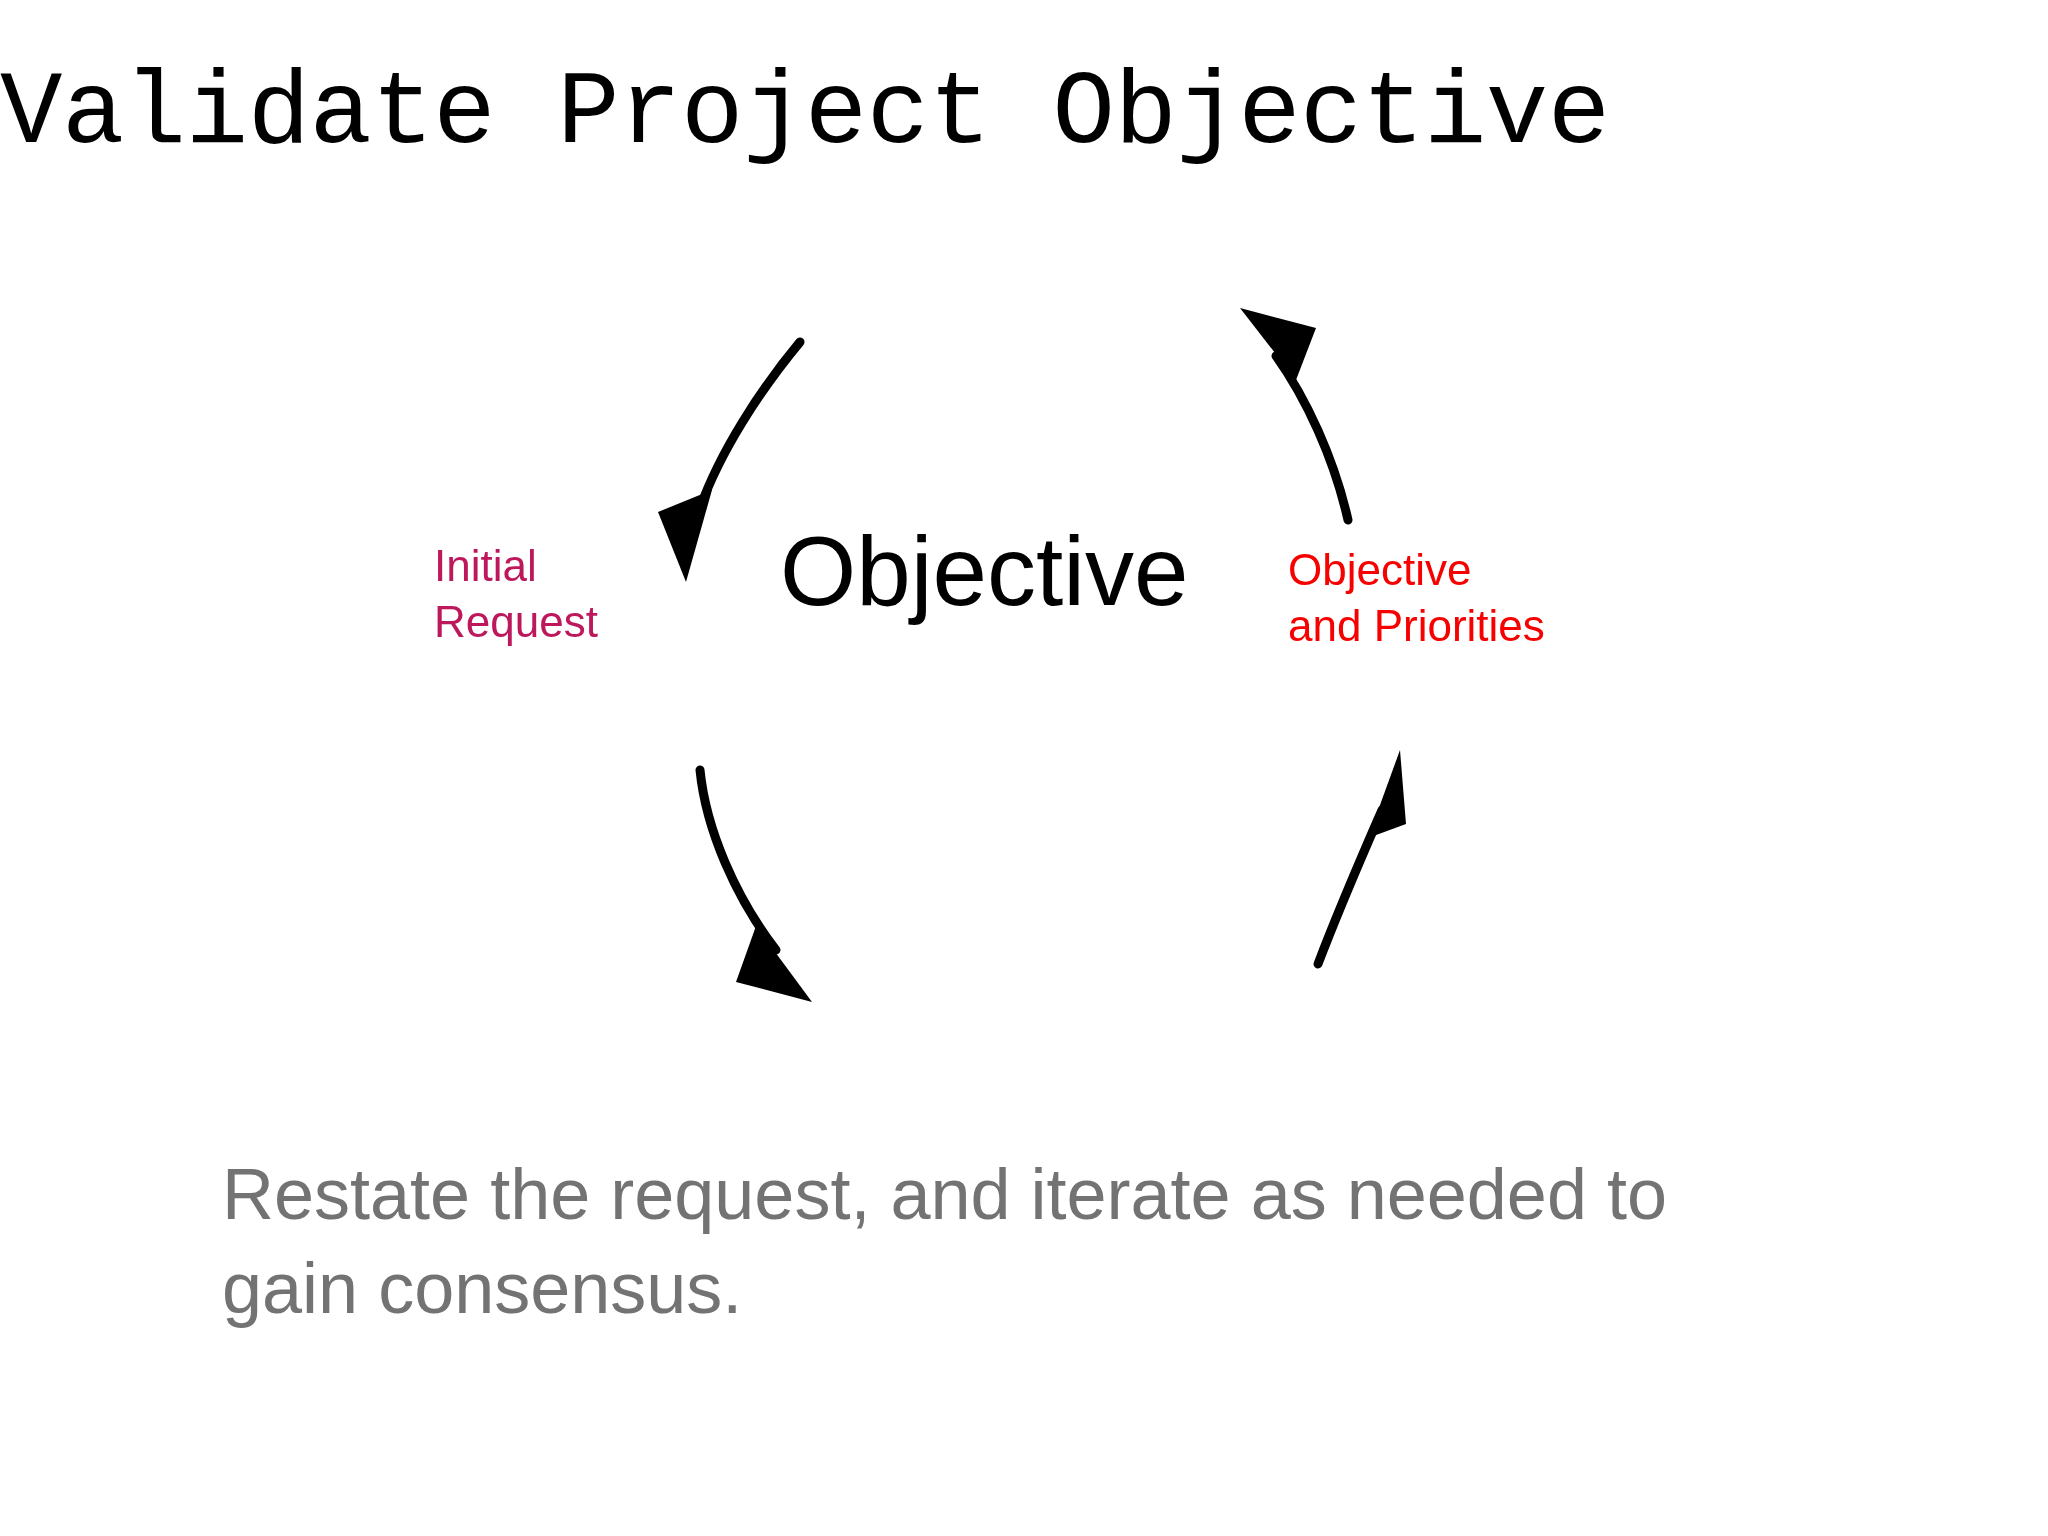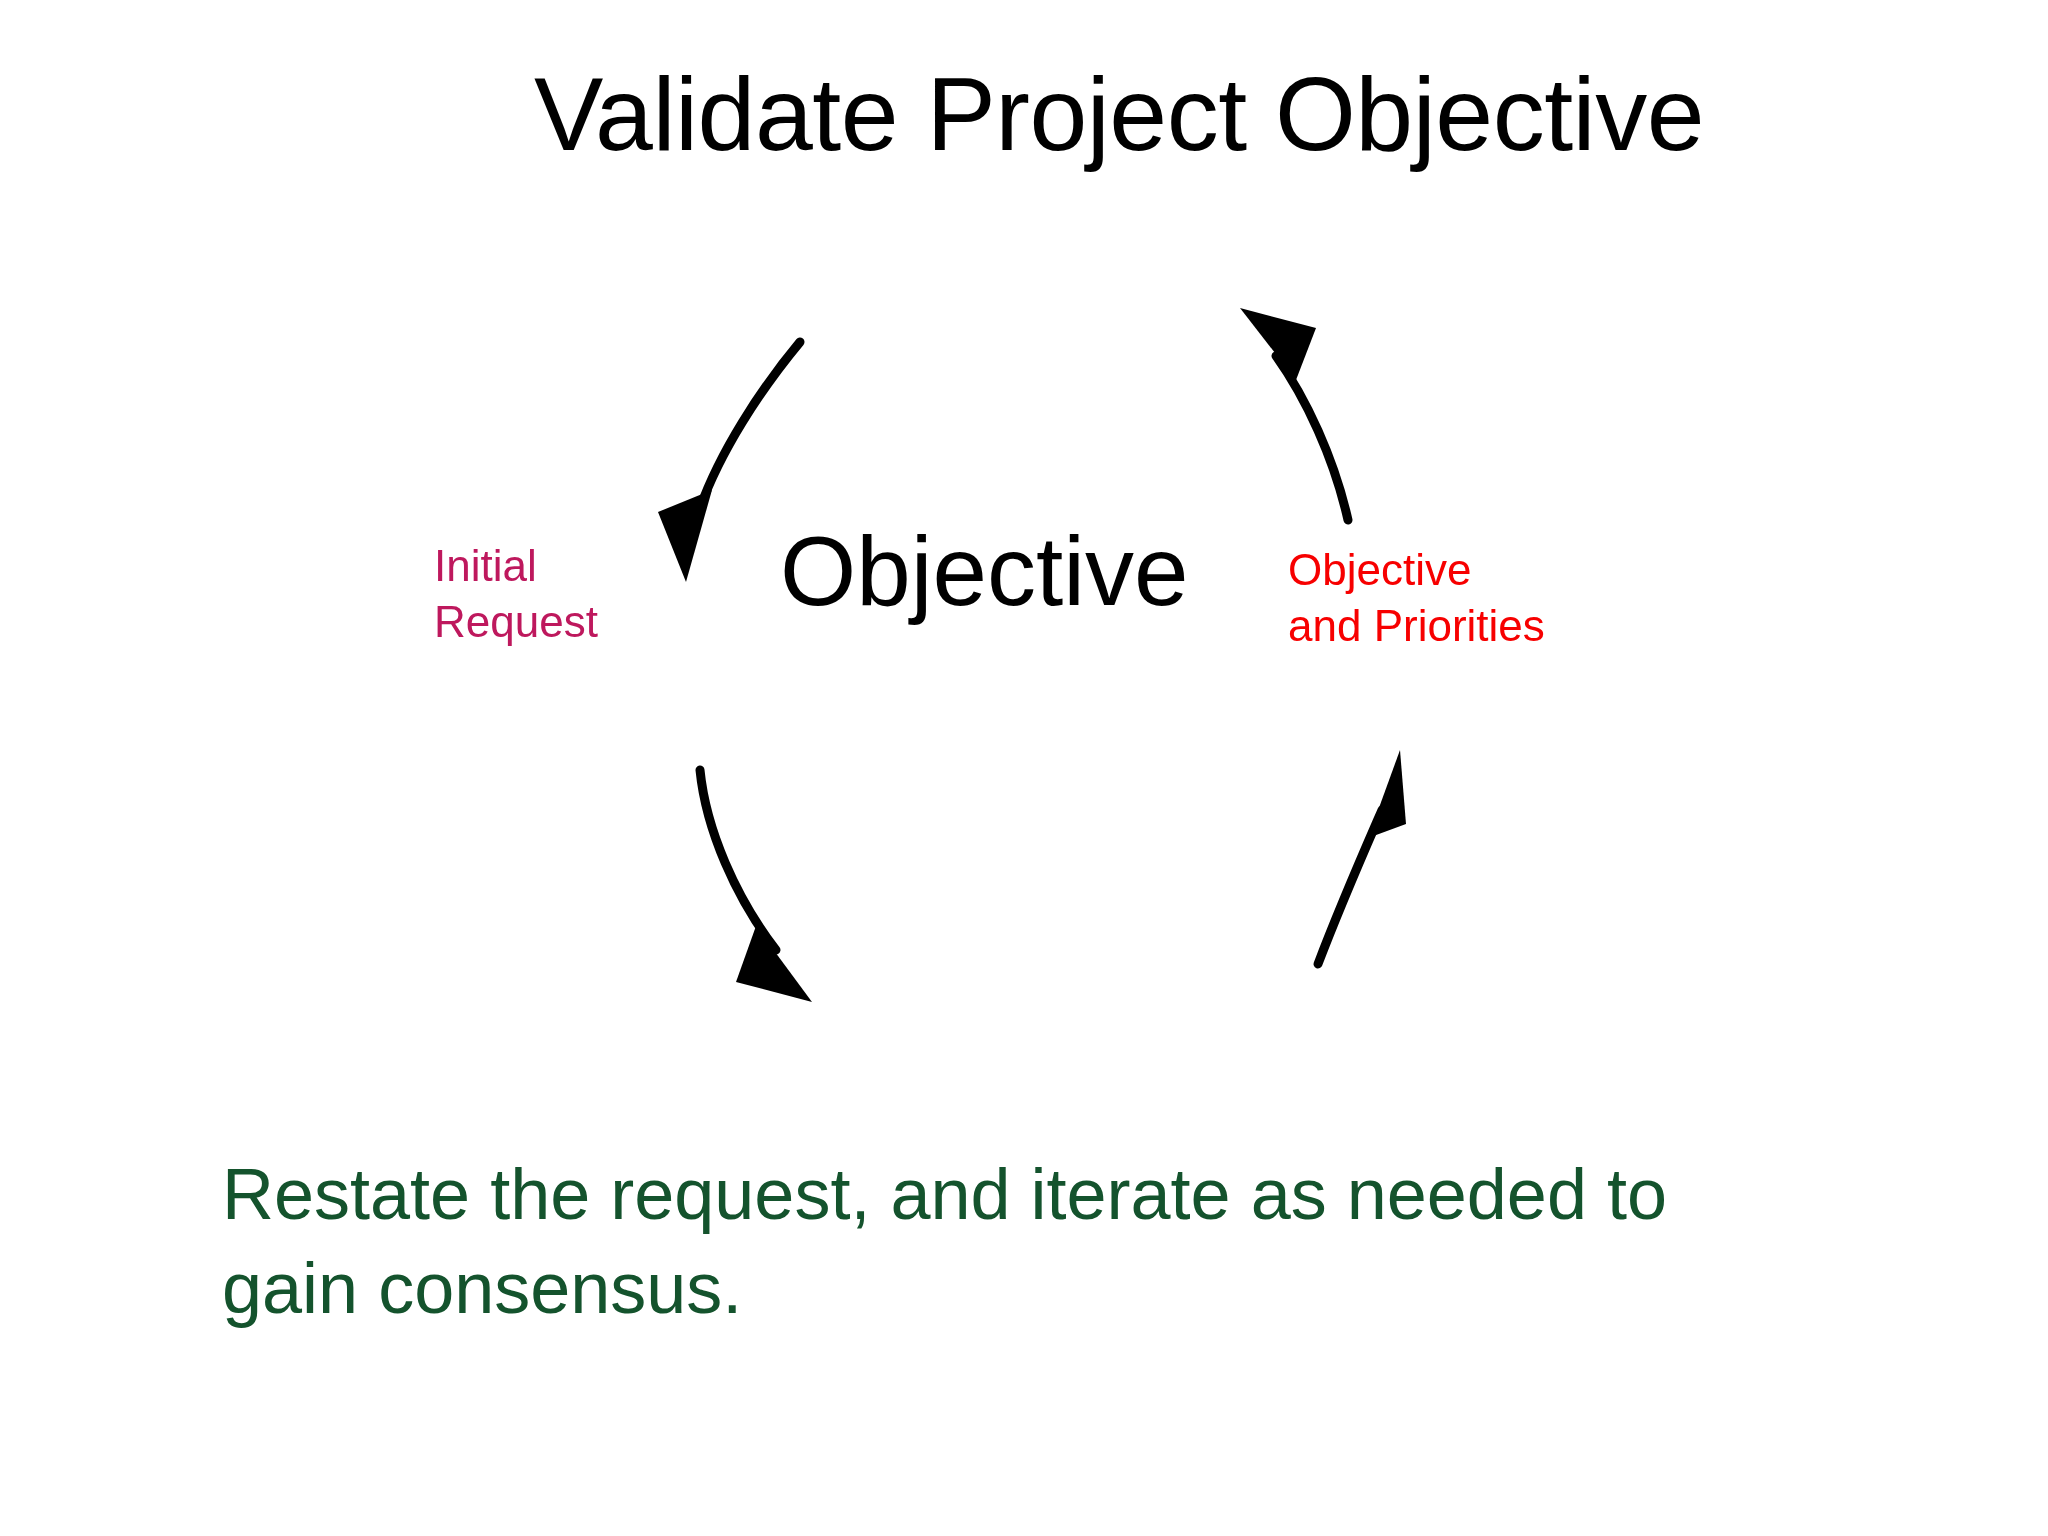--- a/index.html
+++ b/index.html
@@ -21,27 +21,28 @@
     inset: 0;
     background: #ffffff;
   }
 
   
   #slide-title {
     position: absolute;
     top: 58px;
     left: 0;
     width: 1704px;
-    text-align: right;
+    text-align: left;
     font-size: 104px;
     line-height: 1.08;
     color: #000000;
     font-weight: 400;
     letter-spacing: -0.5px;
     white-space: nowrap;
+    font-family: Liberation Mono, monospace;
   }
 
   
   #cycle-diagram {
     position: absolute;
     left: 0;
     top: 190px;
     width: 2048px;
     height: 900px;
   }
@@ -105,21 +106,21 @@
   }
 
   
   #slide-caption {
     position: absolute;
     left: 222px;
     top: 1148px;
     width: 1700px;
     font-size: 72px;
     line-height: 1.30;
-    color: #14532d;
+    color: #737373;
     white-space: pre-line;
   }
 </style>
 </head>
 <body>
 
 <div id="slide">
 
   <div id="slide-title">Validate Project Objective</div>
 

